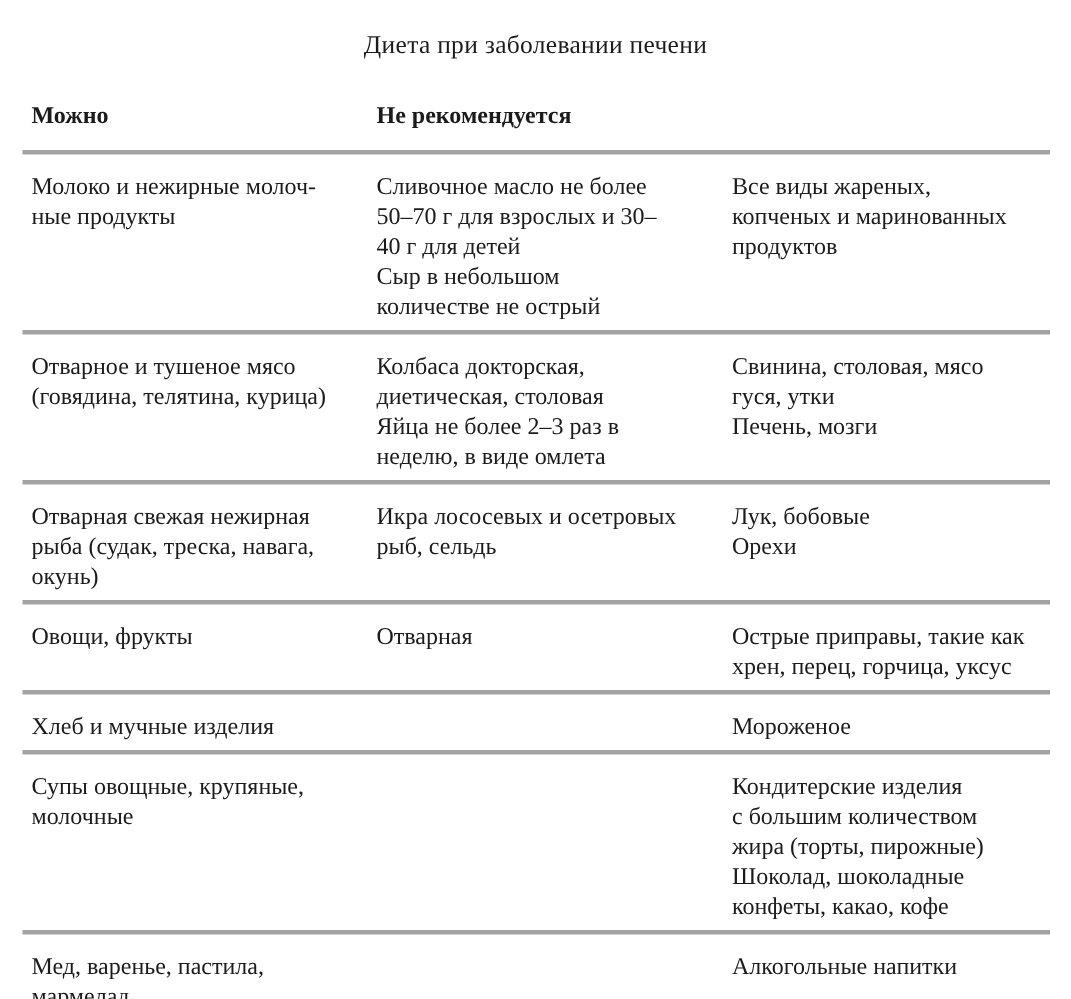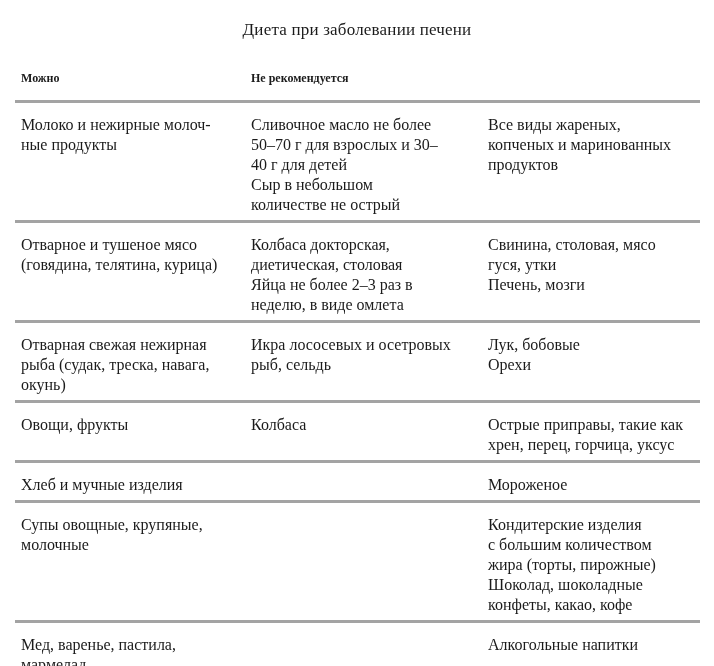--- a/index.html
+++ b/index.html
@@ -41,21 +41,21 @@
     padding: 12px 0 5px 0;
   }
   .cell {
     padding-left: 6px;
     padding-right: 8px;
     font-size: 16px;
     line-height: 20px;
     white-space: pre-line; 
   }
   .header-row .cell {
-    font-size: 12px;
+    font-size: 16px;
     white-space: normal;
   }
 </style>
 </head>
 <body>
 
 <div class="page">
 
   <div class="title">Диета при заболевании печени</div>
 
@@ -96,21 +96,21 @@
 рыба (судак, треска, навага,
 окунь)</div>
       <div class="cell">Икра лососевых и осетровых
 рыб, сельдь</div>
       <div class="cell">Лук, бобовые
 Орехи</div>
     </div>
 
     <div class="row data-row">
       <div class="cell">Овощи, фрукты</div>
-      <div class="cell">Колбаса</div>
+      <div class="cell">Отварная</div>
       <div class="cell">Острые приправы, такие как
 хрен, перец, горчица, уксус</div>
     </div>
 
     <div class="row data-row">
       <div class="cell">Хлеб и мучные изделия</div>
       <div class="cell"></div>
       <div class="cell">Мороженое</div>
     </div>
 

